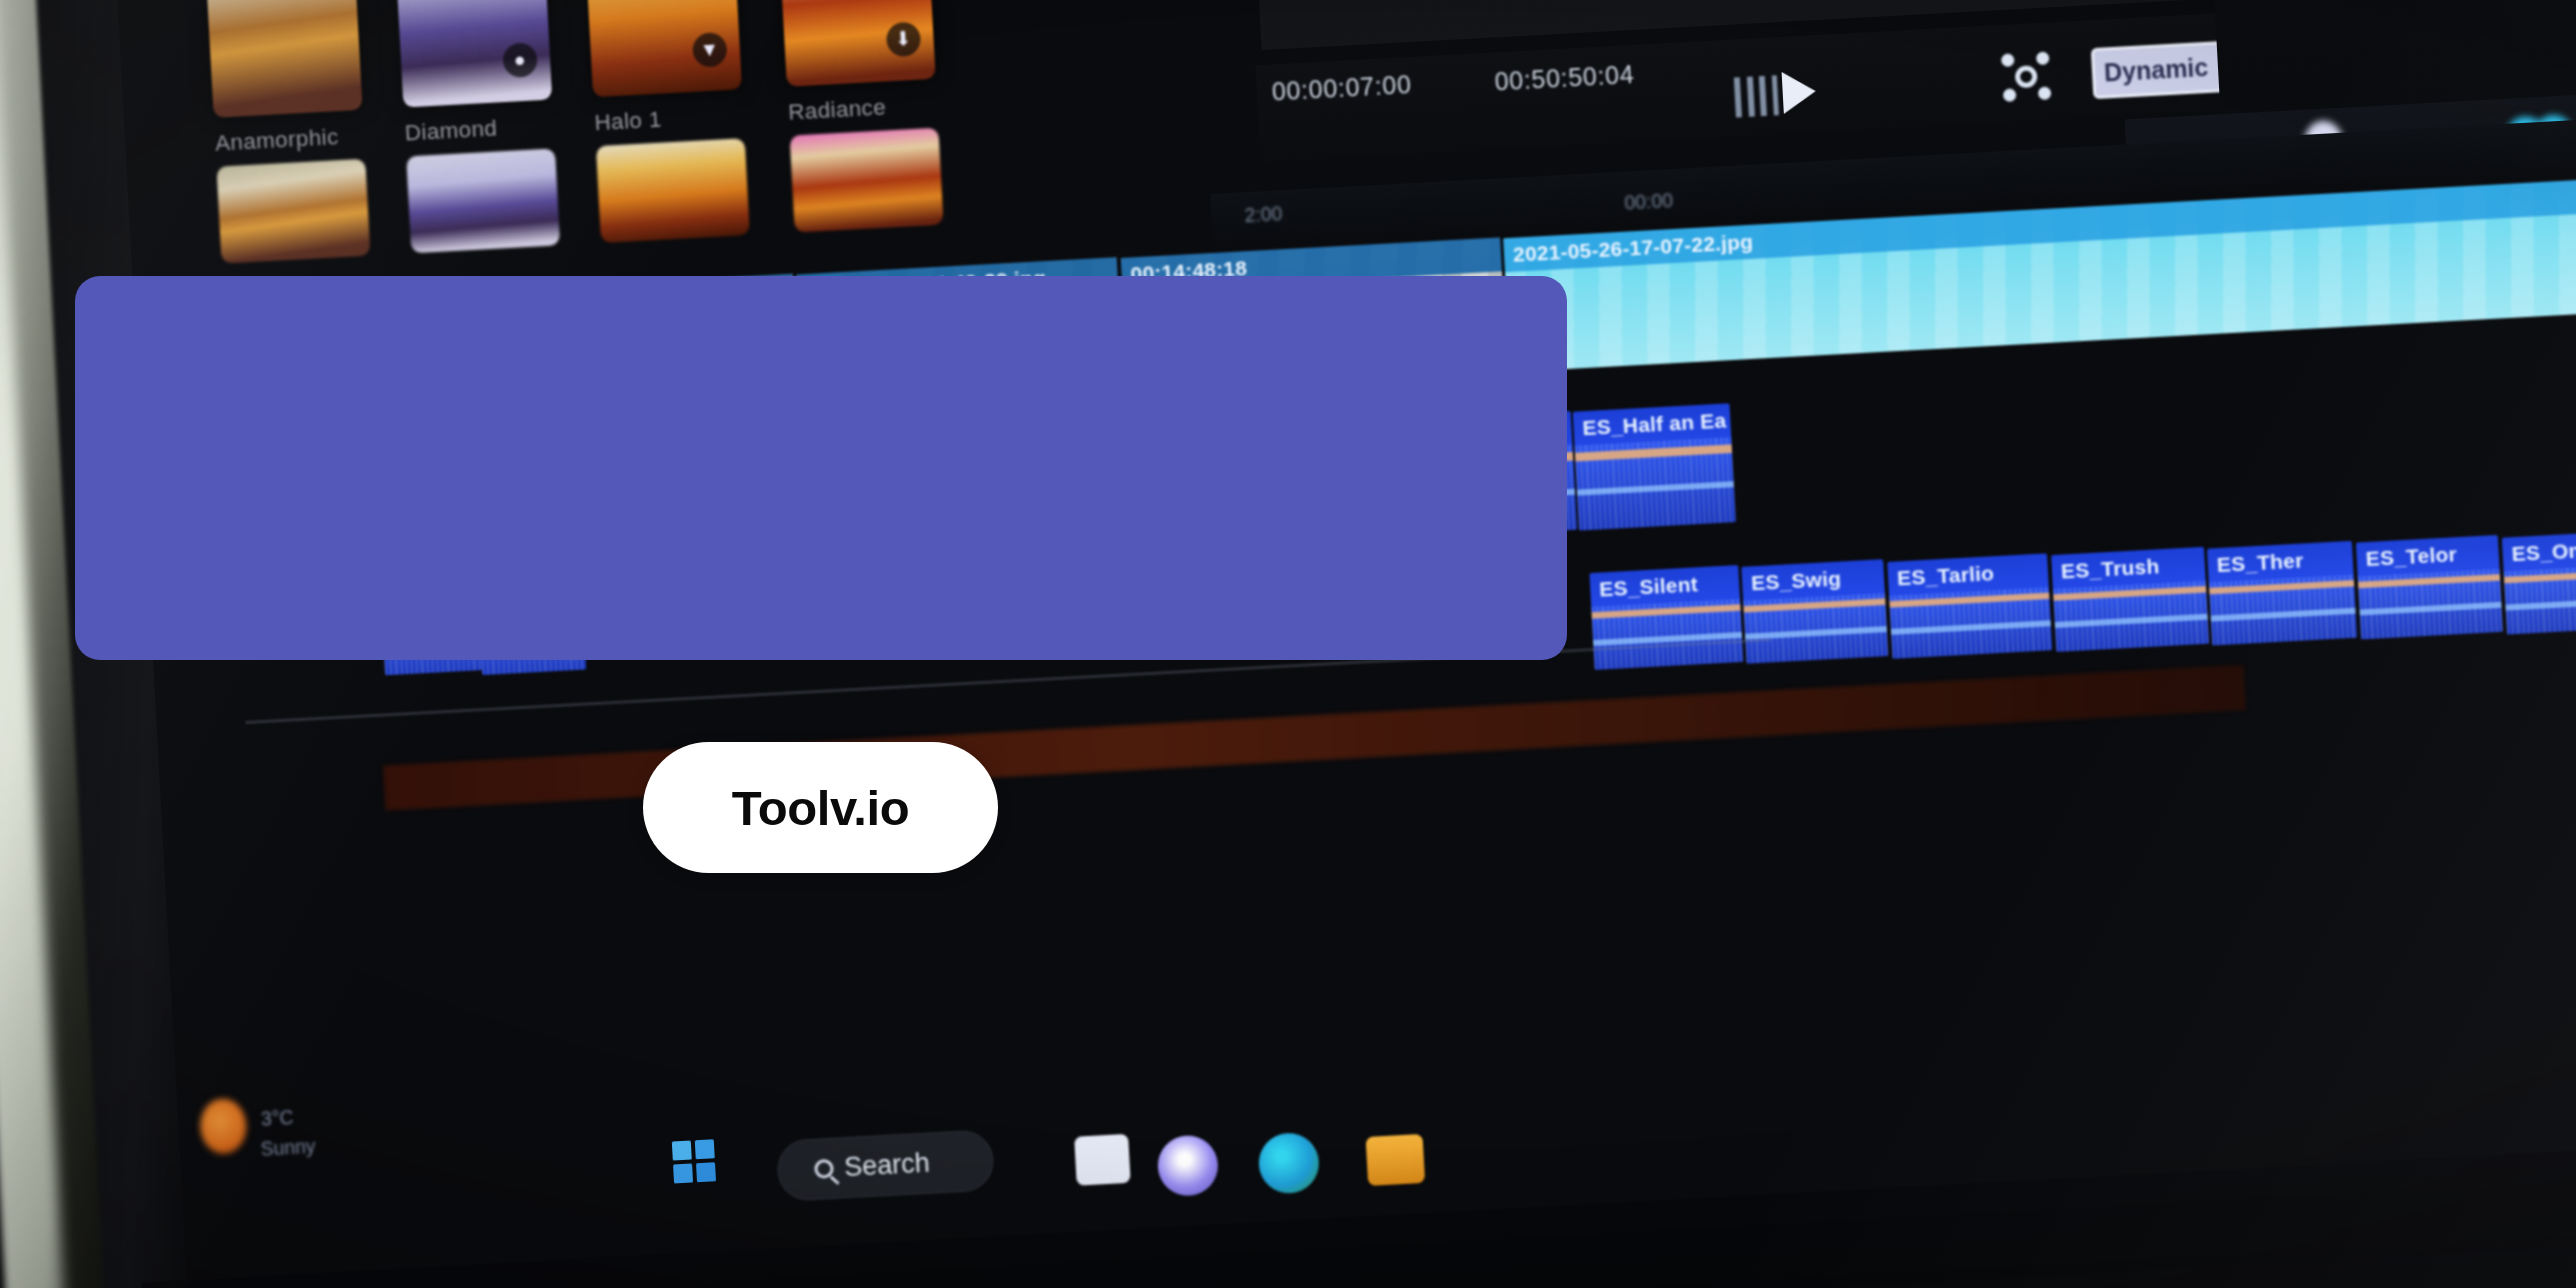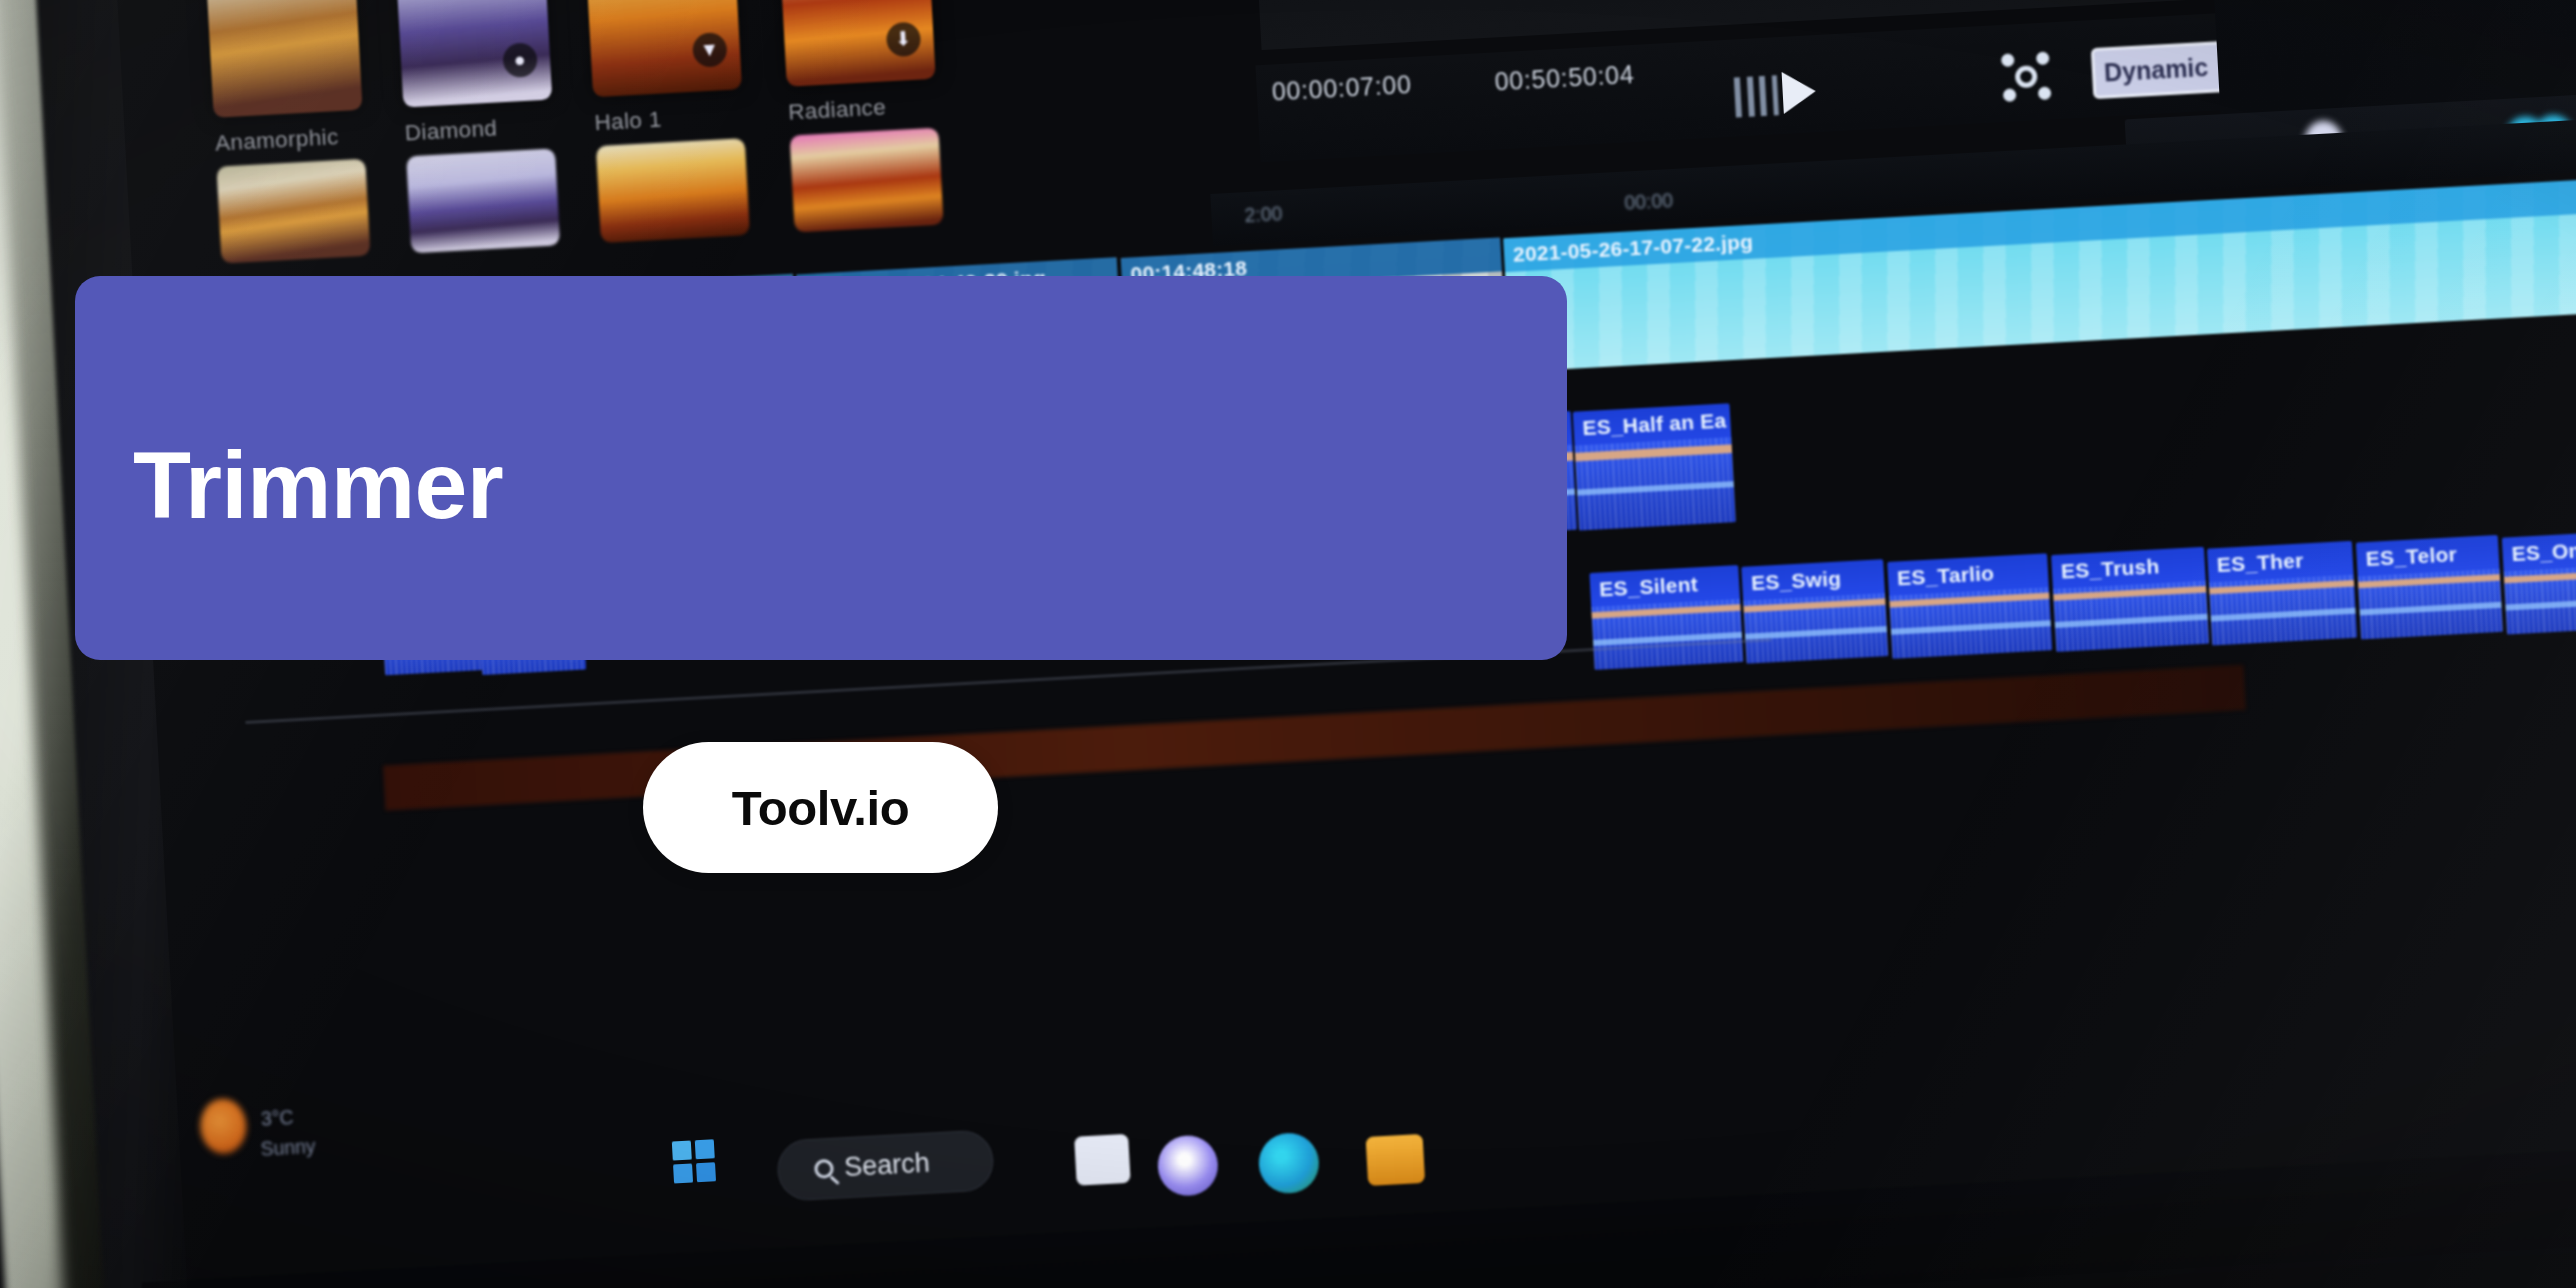--- a/index.html
+++ b/index.html
@@ -497,21 +497,21 @@
            background: radial-gradient(circle at 38% 38%, #33d6ef 10%, #1f9fd8 55%, #2e9a55 100%);"></div>
       <div class="tb-icon" style="left:1185px; top:1300px; width:57px; height:49px; border-radius:7.5px;
            background: linear-gradient(180deg,#f2b33c,#d98a18);"></div>
     </div>
 
     <div class="vignette"></div>
     <div class="glare"></div>
   </div>
 
   <div class="title-card">
-    <h1><br><span>Trimmer</span></h1>
+    <h1><br></h1>
   </div>
 
   <div class="badge">
     <span>Toolv.io</span>
   </div>
 
 </div>
 
 
 </body></html>

